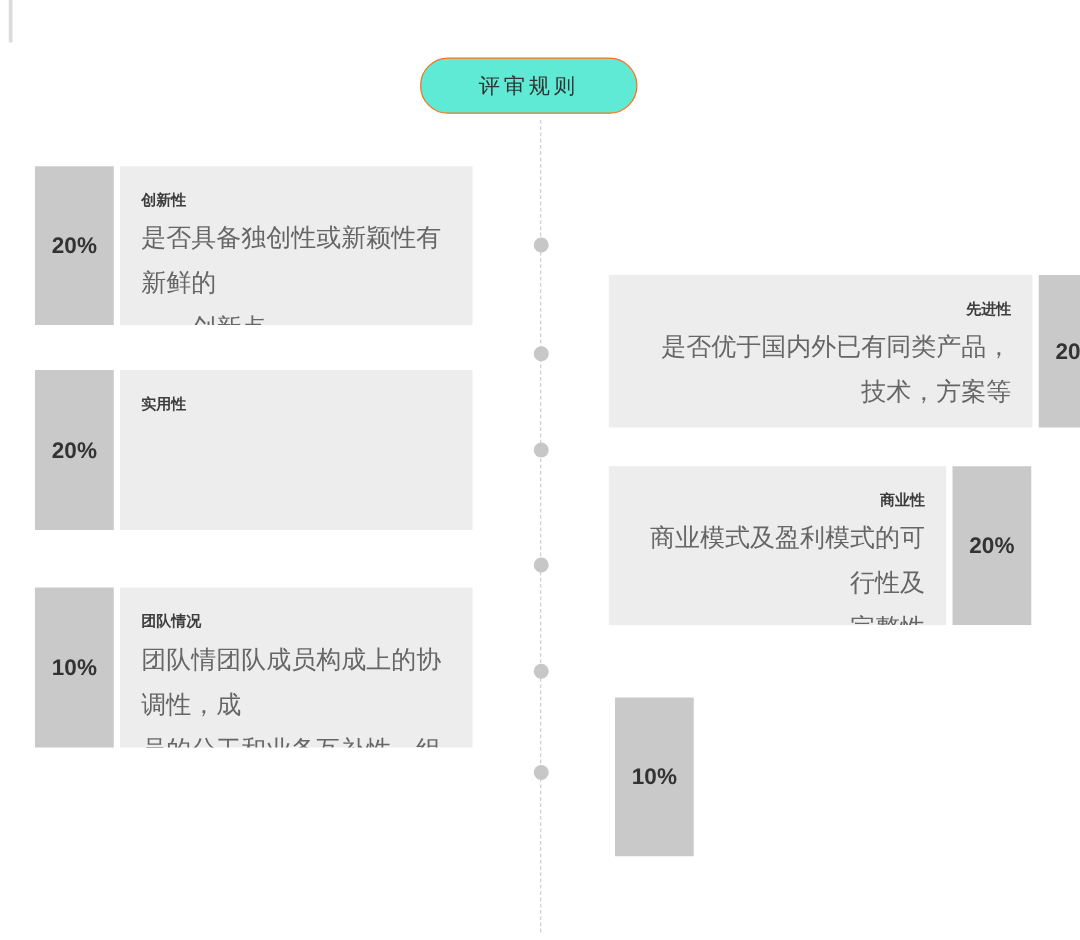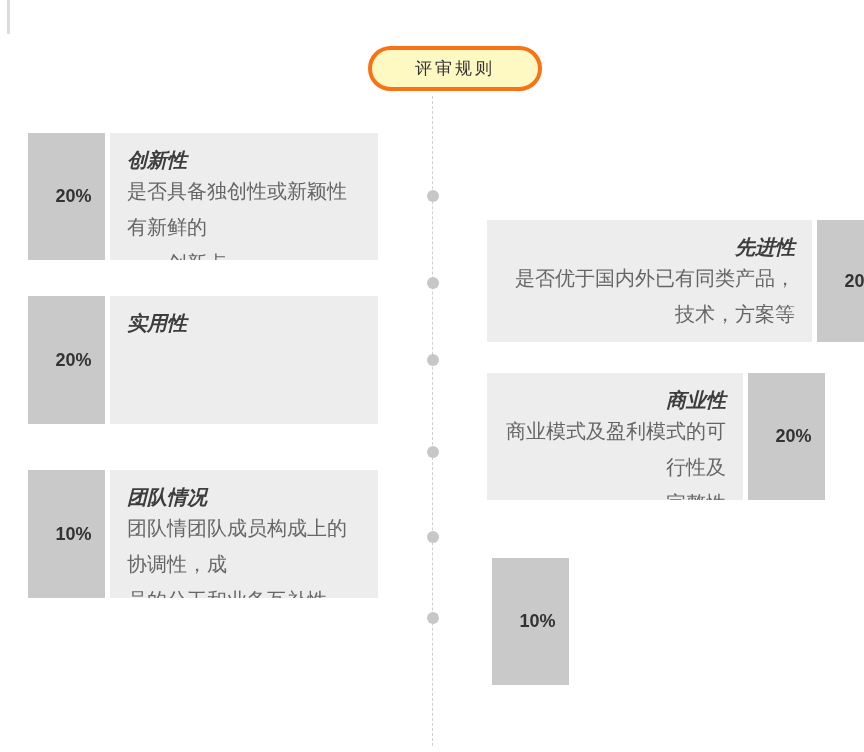--- a/index.html
+++ b/index.html
@@ -12,26 +12,26 @@
     font-family: "Liberation Sans", "DejaVu Sans", sans-serif;
   }
   .edge-mark {
     position: absolute;
     left: 7px; top: 0;
     width: 3px; height: 34px;
     background: #dcdcdc;
   }
   .title-pill {
     position: absolute;
-    left: 368px; top: 46px;
+    left: 336px; top: 46px;
     width: 174px; height: 45px;
     box-sizing: border-box;
-    border: 4px solid #f97316;
+    border: 1px solid #f97316;
     border-radius: 24px;
-    background: #fef9c3;
+    background: #5eead4;
     display: flex; align-items: center; justify-content: center;
     font-size: 17px; color: #333333; letter-spacing: 3px;
   }
   .timeline {
     position: absolute;
     left: 432px; top: 96px;
     height: 650px; width: 0;
     border-left: 1px dashed #cfcfcf;
   }
   .dot {
@@ -44,38 +44,37 @@
   .card {
     position: absolute;
     display: flex;
     align-items: stretch;
   }
   .badge {
     width: 63px;
     flex: none;
     background: #c9c9c9;
     display: flex; align-items: center; justify-content: center;
-    font-size: 18px; font-weight: bold; color: #333333; padding-left: 14px;
+    font-size: 18px; font-weight: bold; color: #333333;
   }
   .panel {
     flex: 1;
     background: #ededed;
     padding: 14px 17px;
     box-sizing: border-box;
     overflow: hidden;
   }
   .card.left .badge  { margin-right: 5px; }
   .card.right .badge { margin-left: 5px; }
   .card.right .panel { text-align: right; }
   .c-title {
-    font-size: 20px;
+    font-size: 12px;
     font-weight: bold;
     color: #3d3d3d;
     line-height: 26px;
-    font-style: italic;
   }
   .c-desc {
     font-size: 20px;
     color: #666666;
     line-height: 36px;
     white-space: pre-line;
   }
 </style>
 </head>
 <body>

